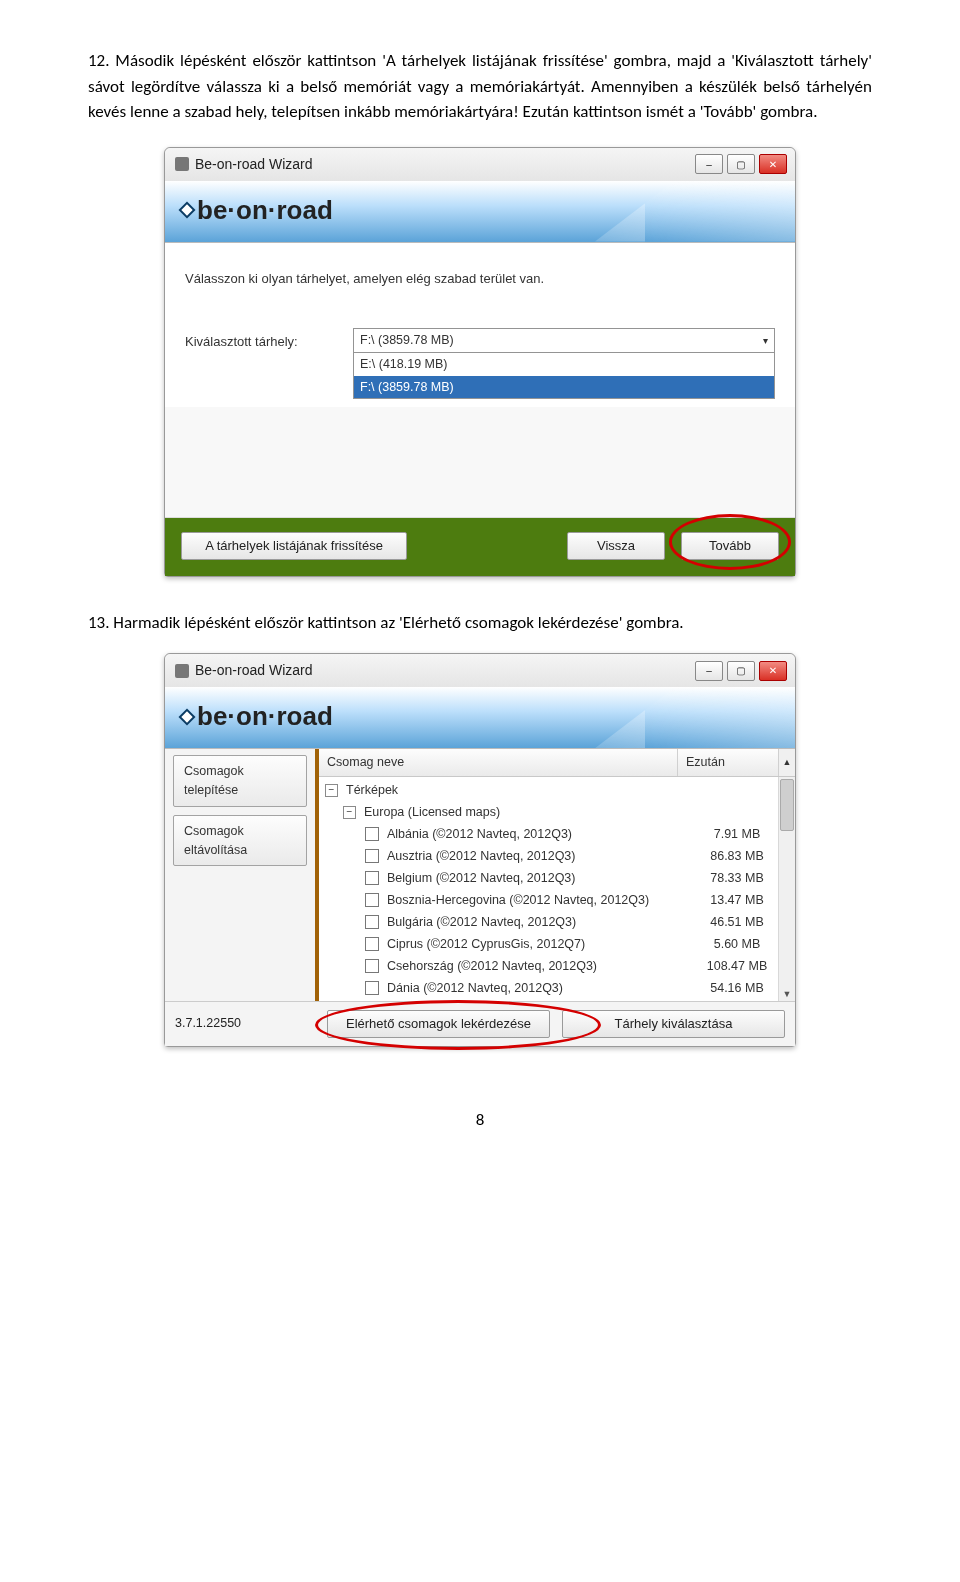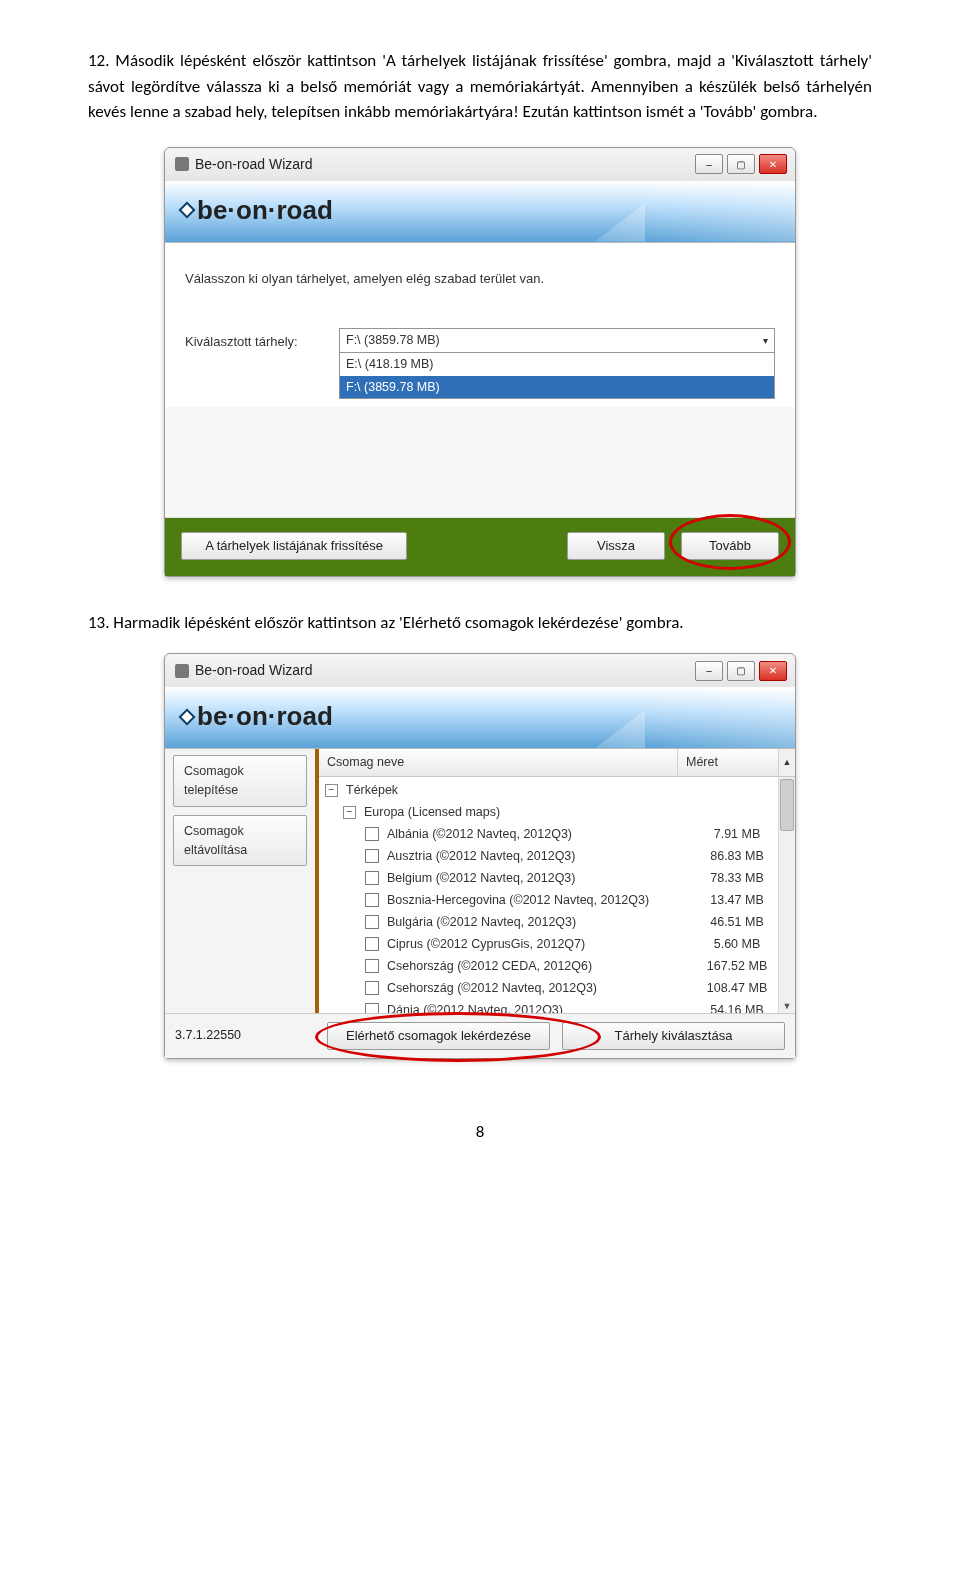--- a/index.html
+++ b/index.html
@@ -60,21 +60,21 @@
   .banner .deco1, .banner .deco2 {
     position:absolute; right:0; top:0; bottom:0; width:150px;
     border-left: 50px solid transparent;
   }
   .banner .deco1 { background: linear-gradient(250deg, rgba(255,255,255,0.3), rgba(255,255,255,0)); clip-path: polygon(40% 0,100% 0,100% 100%,0 100%); }
   .wiz-body {
     background:#fff; padding: 10px 16px 8px 16px; font-size:13px; color:#333;
   }
   .wiz-body.second { padding:0; }
   .prompt-line { padding: 16px 4px 40px 4px; }
-  .field-row { display:flex; align-items:flex-start; gap:14px; padding: 0 4px; justify-content: space-between; }
+  .field-row { display:flex; align-items:flex-start; gap:28px; padding: 0 4px; justify-content: space-between; }
   .field-label { width:140px; padding-top:4px; }
   .combo {
     flex:1; font-size:12.5px;
   }
   .combo-selected {
     border:1px solid #949494; background:#fff; padding:2px 6px;
     display:flex; justify-content:space-between; align-items:center;
   }
   .combo-selected .arrow { font-size:10px; color:#333; }
   .combo-list {
@@ -228,21 +228,21 @@
     </div>
     <div class="wiz-body second">
       <div class="pkg-layout">
         <div class="side-col">
           <div class="side-btn">Csomagok telepítése</div>
           <div class="side-btn">Csomagok eltávolítása</div>
         </div>
         <div class="pkg-main">
           <div class="pkg-head">
             <div class="col-name">Csomag neve</div>
-            <div class="col-size">Méret</div>
+            <div class="col-size">Ezután</div>
             <div class="col-scroll">▲</div>
           </div>
           <div class="tree">
             <div class="tree-row">
               <span style="width:6px;"></span>
               <span class="exp-box">−</span>
               <span class="name">Térképek</span>
               <span class="size"></span>
                 <span class="vscroll"></span>
             </div>
@@ -292,27 +292,20 @@
                 <div class="tree-row">
                   <span style="width:46px;"></span>
                   <span class="chk"></span>
                   <span class="name">Ciprus (©2012 CyprusGis, 2012Q7)</span>
                   <span class="size">5.60 MB</span>
                   <span class="vscroll"></span>
                 </div>
                 <div class="tree-row">
                   <span style="width:46px;"></span>
                   <span class="chk"></span>
-                  <span class="name">Csehország (©2012 CEDA, 2012Q6)</span>
-                  <span class="size">167.52 MB</span>
-                  <span class="vscroll"></span>
-                </div>
-                <div class="tree-row">
-                  <span style="width:46px;"></span>
-                  <span class="chk"></span>
                   <span class="name">Csehország (©2012 Navteq, 2012Q3)</span>
                   <span class="size">108.47 MB</span>
                   <span class="vscroll"></span>
                 </div>
                 <div class="tree-row">
                   <span style="width:46px;"></span>
                   <span class="chk"></span>
                   <span class="name">Dánia (©2012 Navteq, 2012Q3)</span>
                   <span class="size">54.16 MB</span>
                   <span class="vscroll"></span>

